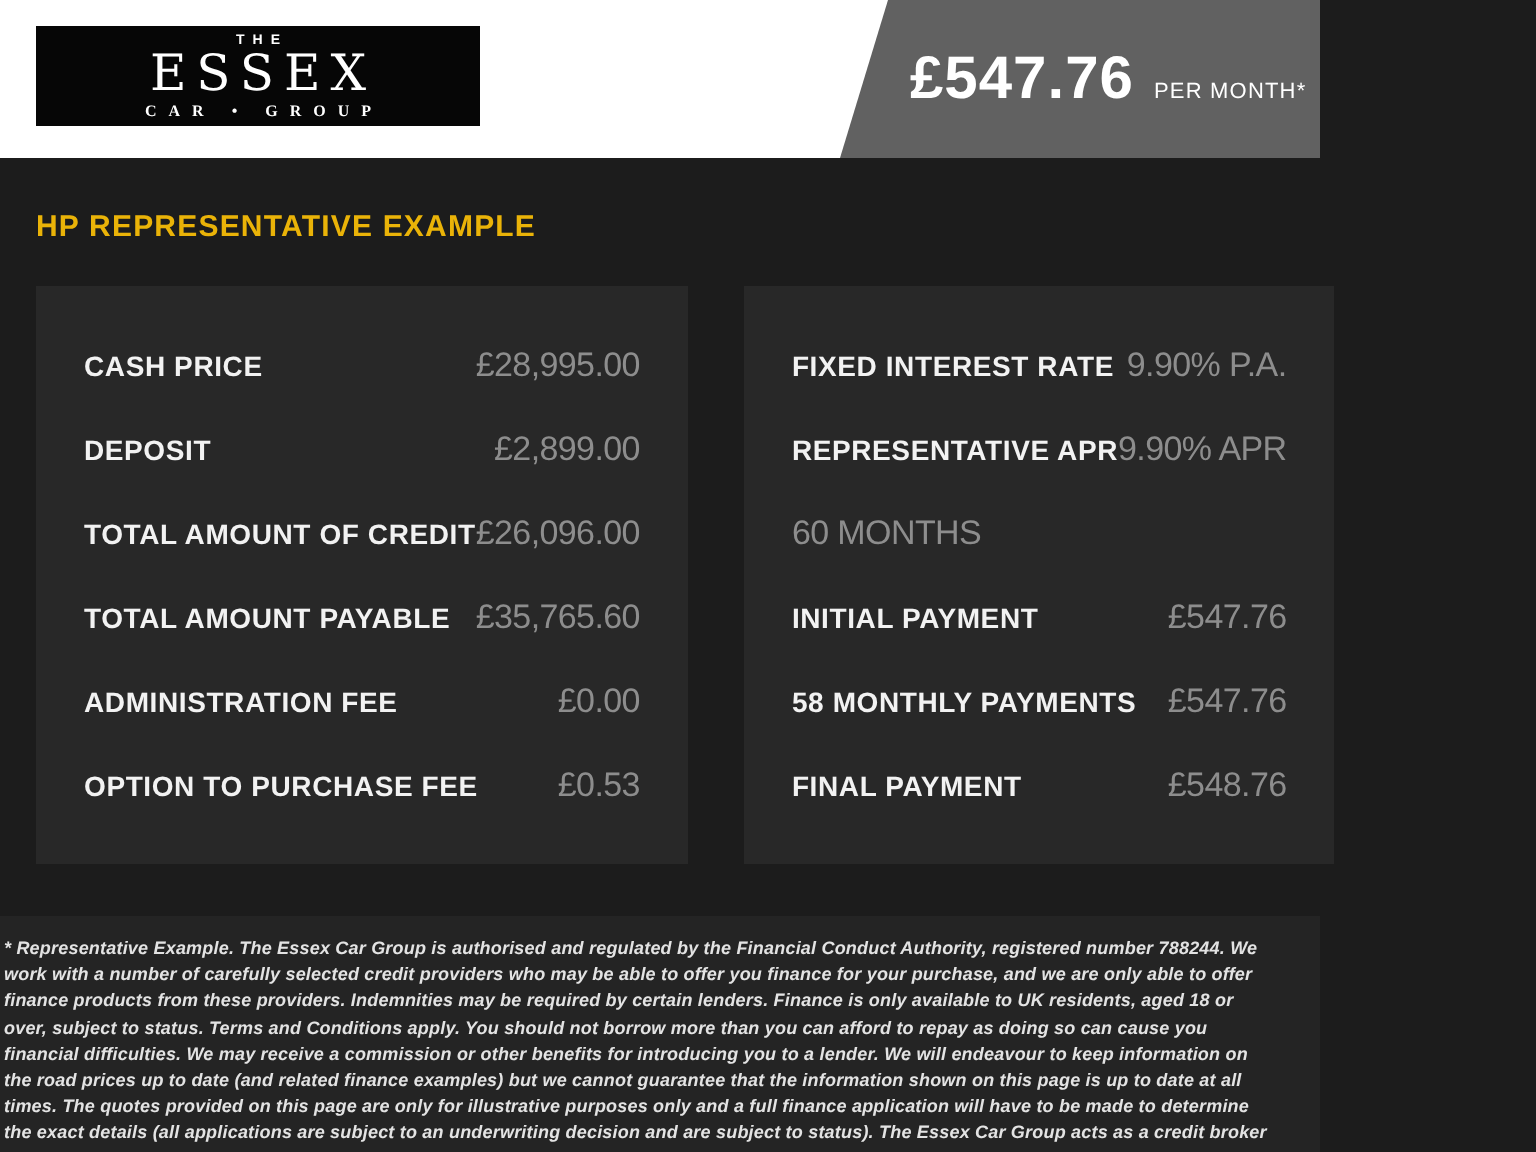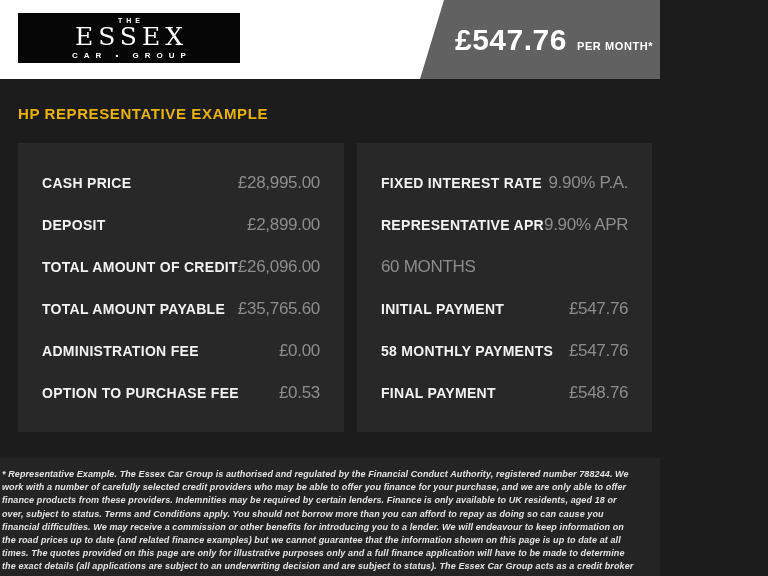--- a/index.html
+++ b/index.html
@@ -12,41 +12,41 @@
 
   
   .topbar { position:relative; height:79px; background:#ffffff; flex:0 0 79px; }
   .logo-box {
     position:absolute; left:18px; top:13px; width:222px; height:50px;
     background:#060606; color:#ffffff;
     display:flex; flex-direction:column; align-items:center; justify-content:center;
   }
   .logo-the  { font-size:7px; font-weight:bold; letter-spacing:4px; padding-left:4px; margin-bottom:1px; }
   .logo-name { font-family:"DejaVu Serif", serif; font-size:25px; line-height:24px; letter-spacing:5px; padding-left:5px; }
-  .logo-sub  { font-size:8px; font-weight:bold; letter-spacing:6px; padding-left:6px; margin-top:2px; }
+  .logo-sub  { font-size:8px; font-weight:bold; letter-spacing:6px; padding-left:6px; margin-top:2px;font-family:Liberation Serif, serif; }
 
   .price-shape {
     position:absolute; top:0; right:0; width:240px; height:79px;
     background:#616161; color:#ffffff;
     clip-path:polygon(10% 0, 100% 0, 100% 100%, 0 100%);
     display:flex; align-items:center; padding-left:35px;
   }
   .price-inner { display:flex; align-items:baseline; gap:10px; }
   .price-amount { font-size:30px; font-weight:bold; letter-spacing:0.5px; }
-  .price-per    { font-size:11px; font-weight:bold; letter-spacing:0.6px; }
+  .price-per    { font-size:11px; font-weight:normal; letter-spacing:0.6px; }
 
   
   .section-title {
     height:64px; padding:26px 18px 0;
     color:#eab308; font-size:15px; font-weight:bold; letter-spacing:0.6px;
     flex:0 0 64px;
   }
 
   
-  .panels { display:flex; gap:13px; margin:0 18px; height:289px; flex:0 0 289px; }
+  .panels { display:flex; gap:28px; margin:0 18px; height:289px; flex:0 0 289px; }
   .panel {
     flex:1; background:#282828; padding:10px 24px;
     display:flex; flex-direction:column; justify-content:center;
   }
   .frow { display:flex; justify-content:space-between; align-items:center; height:42px; }
   .frow-label { color:#f2f2f2; font-size:14px; font-weight:bold; letter-spacing:0.3px; white-space:nowrap; }
   .frow-value { color:#8d8d8d; font-size:17px; font-weight:normal; letter-spacing:-0.3px; white-space:nowrap; }
 
   
   .disclaimer-band {

